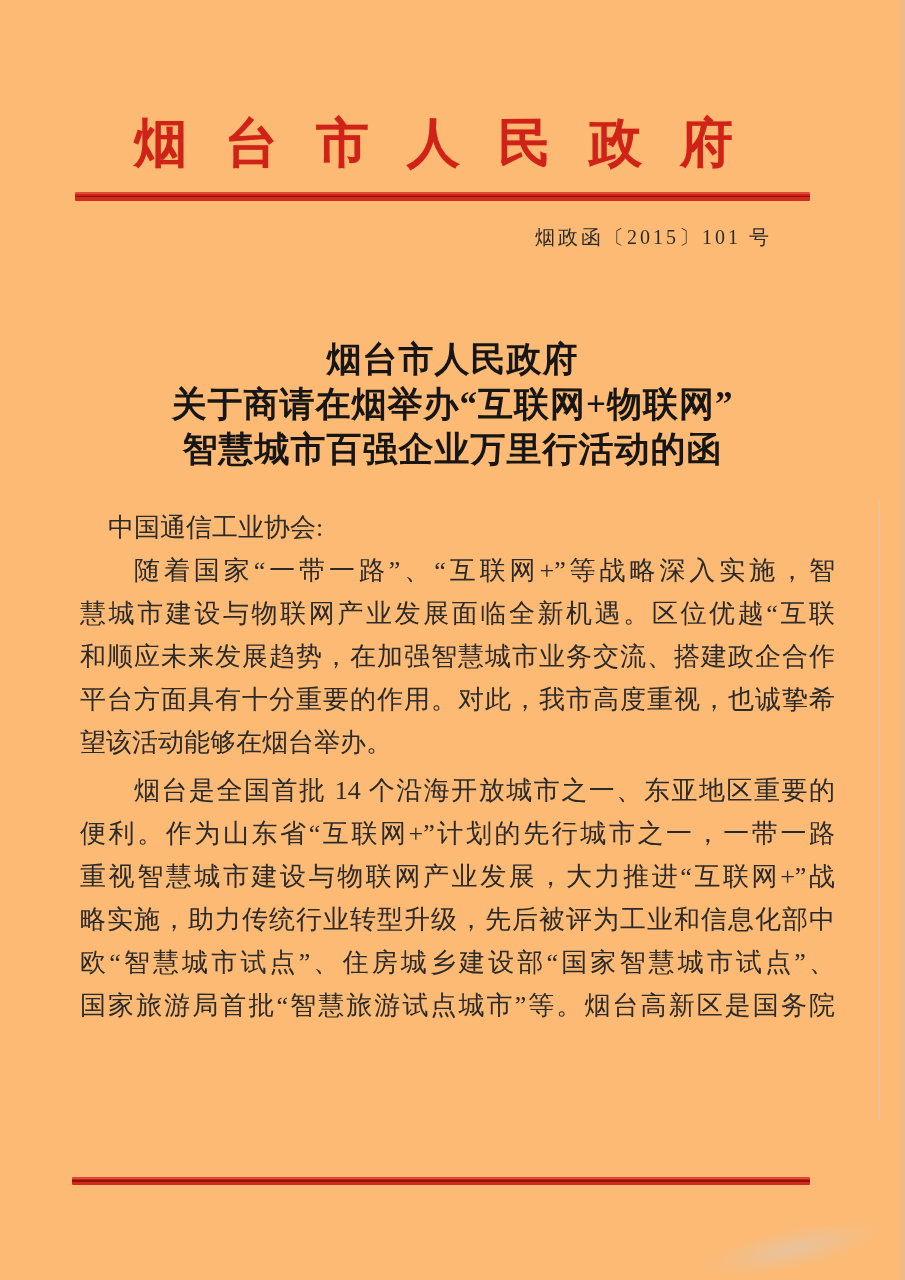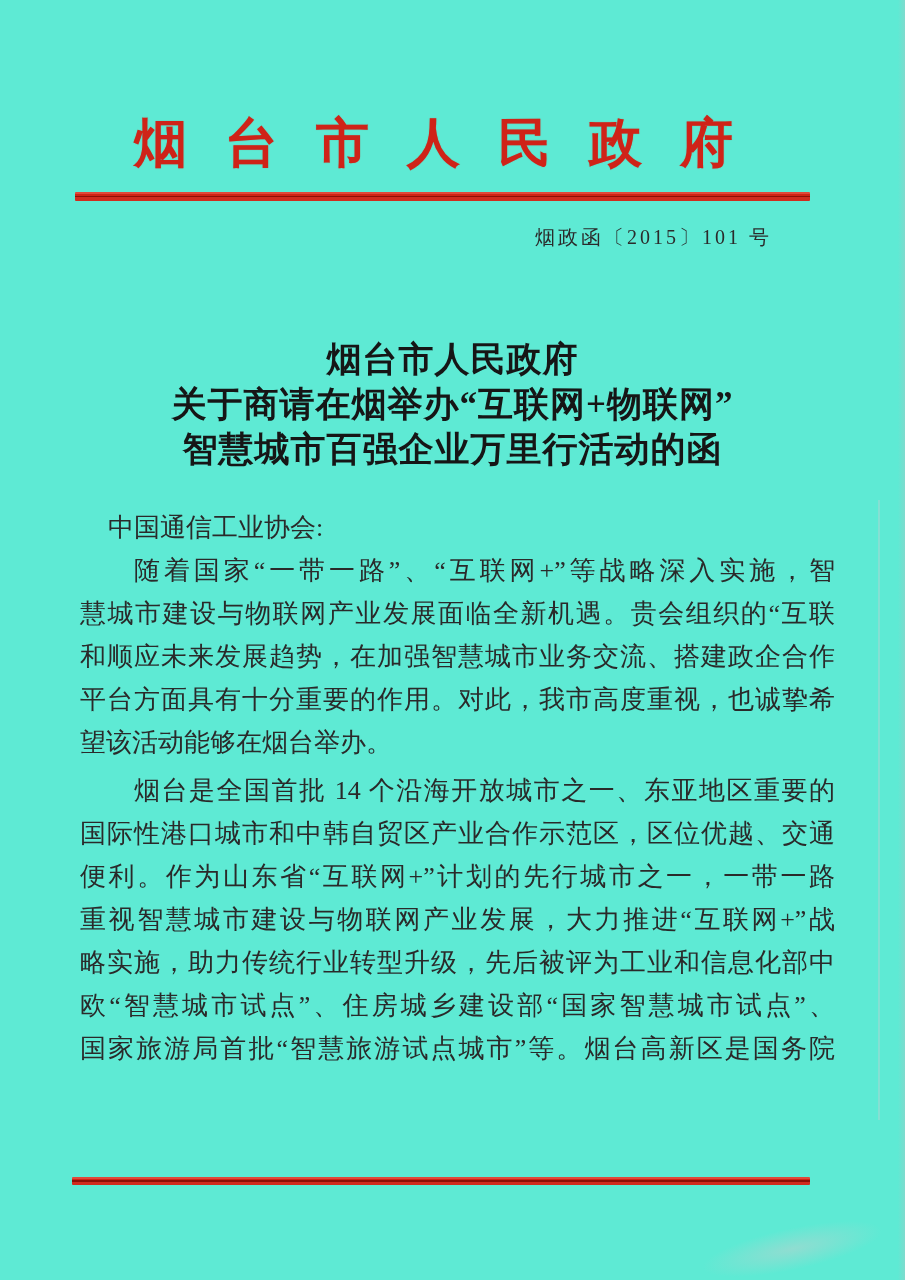--- a/index.html
+++ b/index.html
@@ -2,21 +2,21 @@
 <html><head>
 <meta charset="utf-8">
 <style>
   * { margin: 0; padding: 0; box-sizing: border-box; }
   html, body { background: #ffffff; }
   .page {
     position: relative;
     width: 905px;
     height: 1280px;
     margin: 0 auto;
-    background: #5eead4;
+    background: #fdba74;
     overflow: hidden;
     font-family: "Liberation Serif", "DejaVu Serif", serif;
   }
   
   .agency-name {
     position: absolute;
     top: 110px;
     left: 0;
     width: 100%;
     text-align: center;
@@ -118,26 +118,25 @@
 
   <div class="doc-title">
     <div>烟台市人民政府</div>
     <div>关于商请在烟举办“互联网+物联网”</div>
     <div>智慧城市百强企业万里行活动的函</div>
   </div>
 
   <div class="body-text" id="body-lines">
       <div class="body-line no-fill salut">中国通信工业协会:</div>
       <div class="body-line p-indent">随着国家“一带一路”、“互联网+”等战略深入实施，智</div>
-      <div class="body-line">慧城市建设与物联网产业发展面临全新机遇。贵会组织的“互联</div>
+      <div class="body-line">慧城市建设与物联网产业发展面临全新机遇。区位优越“互联</div>
       <div class="body-line">和顺应未来发展趋势，在加强智慧城市业务交流、搭建政企合作</div>
       <div class="body-line">平台方面具有十分重要的作用。对此，我市高度重视，也诚挚希</div>
       <div class="body-line no-fill">望该活动能够在烟台举办。</div>
       <div class="body-line p-indent para-gap">烟台是全国首批 14 个沿海开放城市之一、东亚地区重要的</div>
-      <div class="body-line">国际性港口城市和中韩自贸区产业合作示范区，区位优越、交通</div>
       <div class="body-line">便利。作为山东省“互联网+”计划的先行城市之一，一带一路</div>
       <div class="body-line">重视智慧城市建设与物联网产业发展，大力推进“互联网+”战</div>
       <div class="body-line">略实施，助力传统行业转型升级，先后被评为工业和信息化部中</div>
       <div class="body-line">欧“智慧城市试点”、住房城乡建设部“国家智慧城市试点”、</div>
       <div class="body-line">国家旅游局首批“智慧旅游试点城市”等。烟台高新区是国务院</div>
     </div>
 
   <div class="rule rule-bottom"></div>
 
   <div class="scan-edge-right"></div>

